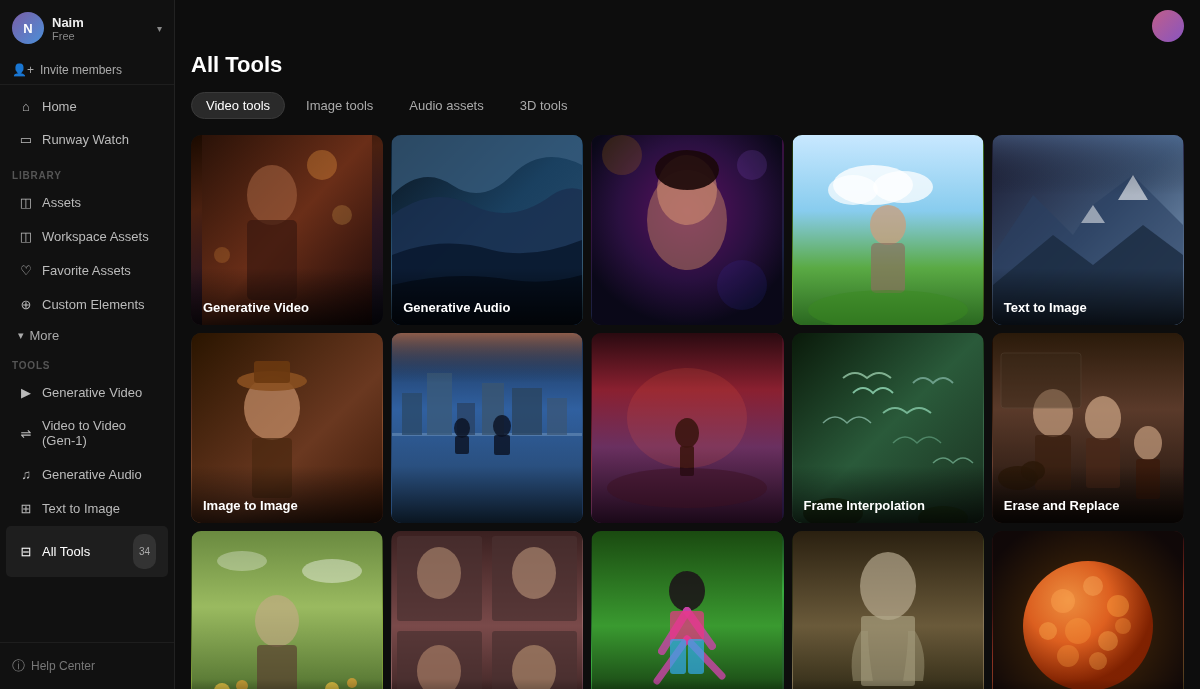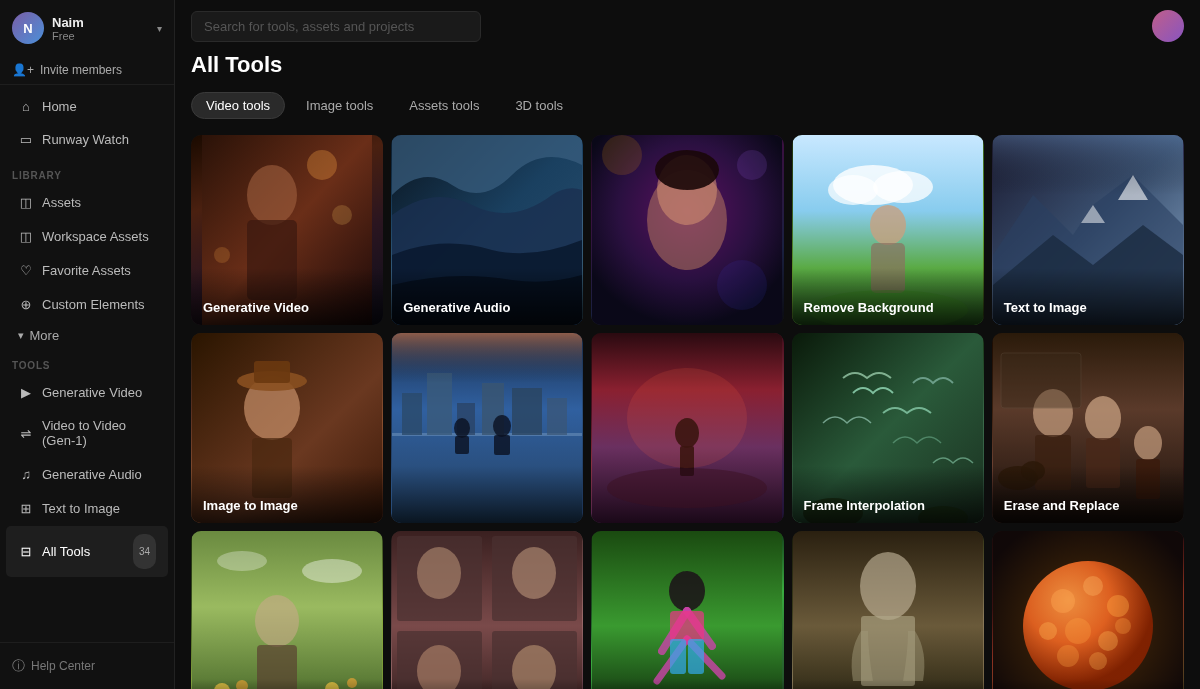--- a/index.html
+++ b/index.html
@@ -354,31 +354,30 @@
   <div class="sidebar-footer">
     <div class="sidebar-footer-item">
       <span style="font-size:13px;">ⓘ</span>
       <span>Help Center</span>
     </div>
   </div>
 </nav>
 
 <div class="main">
   <div class="topbar">
-    <input class="search-bar" type="text" placeholder="Search for tools, assets and projects" style="">
     <div class="topbar-avatar"></div>
   </div>
 
   <div class="content">
     <h1 class="page-title">All Tools</h1>
 
     <div class="filter-tabs">
       <button class="filter-tab active">Video tools</button>
       <button class="filter-tab">Image tools</button>
-      <button class="filter-tab">Assets tools</button>
+      <button class="filter-tab">Audio assets</button>
       <button class="filter-tab">3D tools</button>
     </div>
 
     <div class="tools-grid">
 
       <div class="tool-card">
         <div class="tool-card-bg bg-gen-video">
           <div class="card-svg-container">
             <svg width="170" height="190" viewBox="0 0 170 190">
               <rect width="170" height="190" fill="url(#gv1)"></rect>
@@ -473,21 +472,20 @@
               <ellipse cx="110" cy="52" rx="30" ry="16" fill="white" opacity="0.75"></ellipse>
 
               <ellipse cx="95" cy="90" rx="18" ry="20" fill="#c8a080" opacity="0.8"></ellipse>
               <rect x="78" y="108" width="34" height="50" rx="5" fill="#8a7060" opacity="0.7"></rect>
 
               <ellipse cx="95" cy="175" rx="80" ry="20" fill="#3a8a20" opacity="0.5"></ellipse>
             </svg>
           </div>
         </div>
         <div class="tool-card-overlay"></div>
-        <div class="tool-card-label">Remove Background</div>
       </div>
 
       <div class="tool-card">
         <div class="tool-card-bg bg-text-image">
           <div class="card-svg-container">
             <svg width="190" height="190" viewBox="0 0 190 190">
               <rect width="190" height="190" fill="url(#ti1)"></rect>
               <defs>
                 <linearGradient id="ti1" x1="0" y1="0" x2="1" y2="1">
                   <stop offset="0%" stop-color="#1a1a30"></stop>

